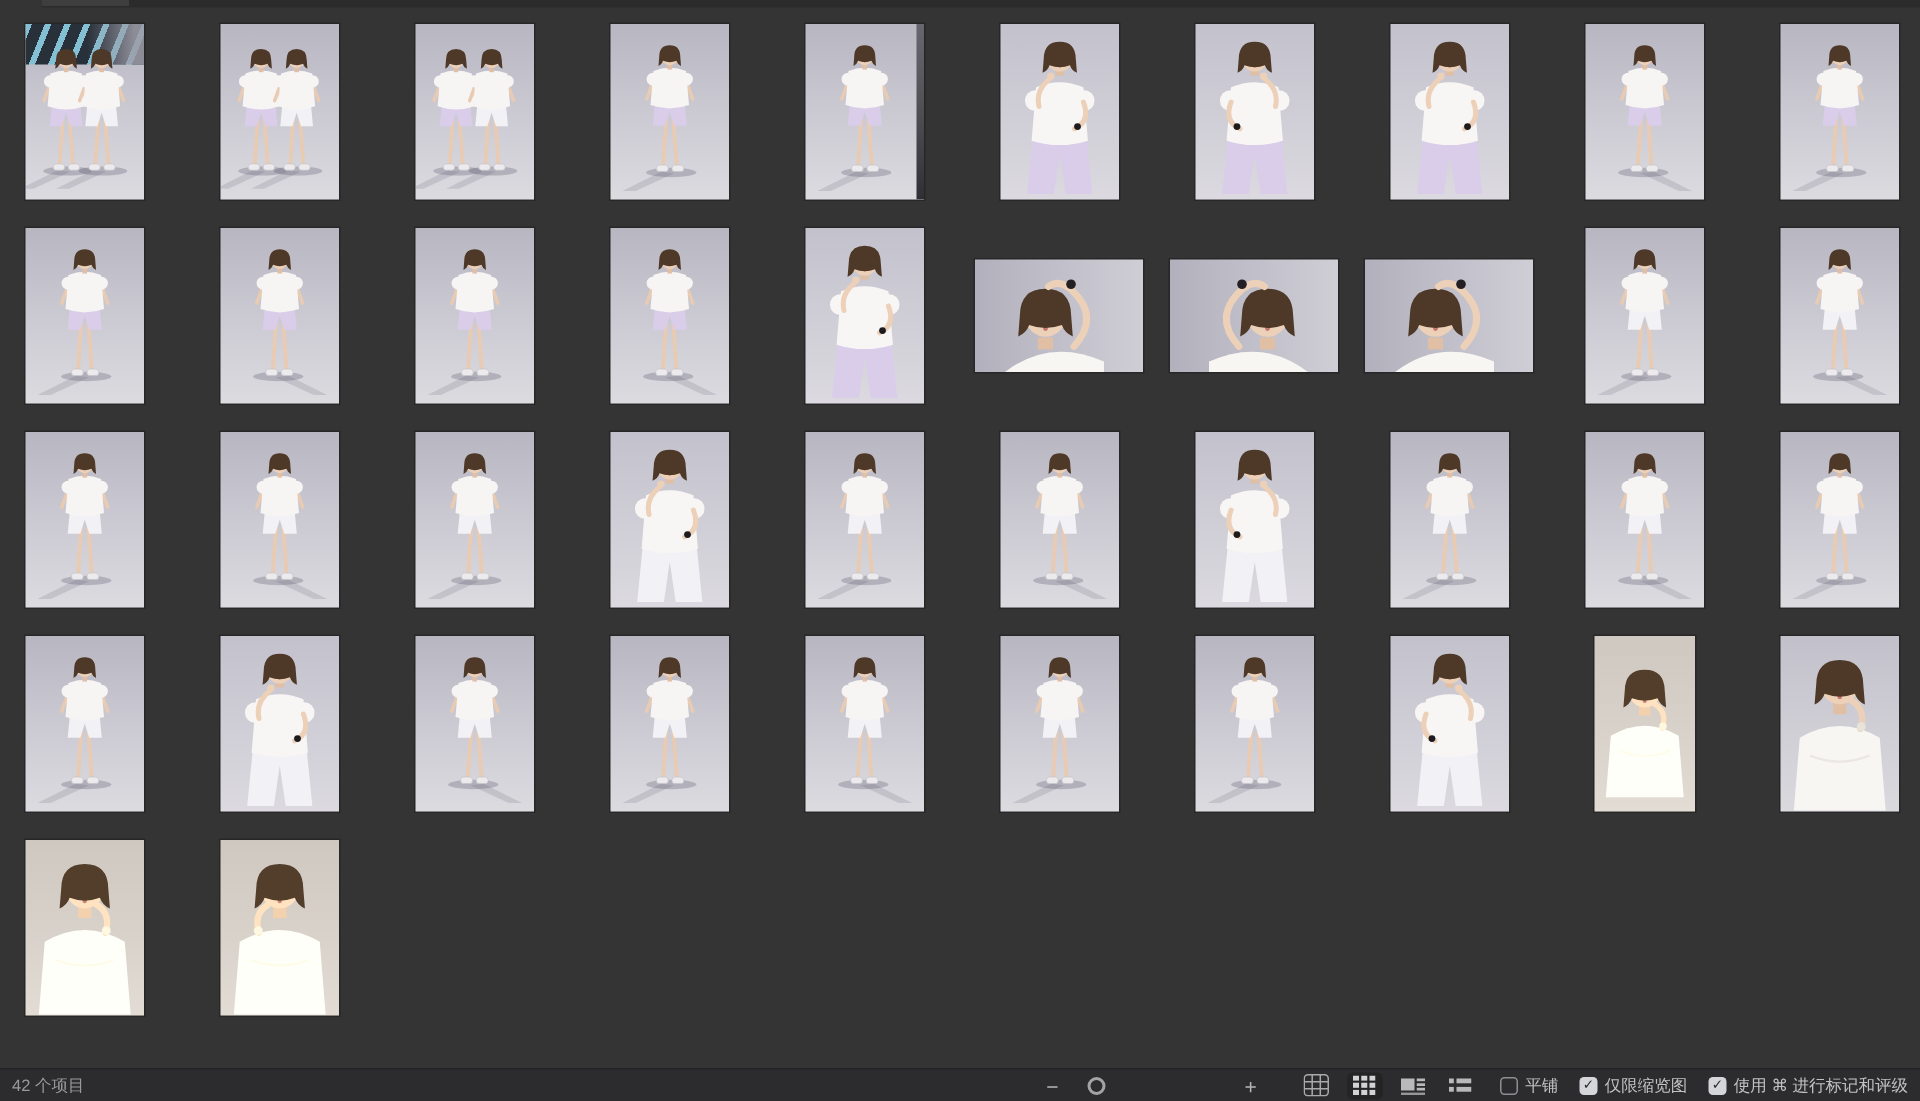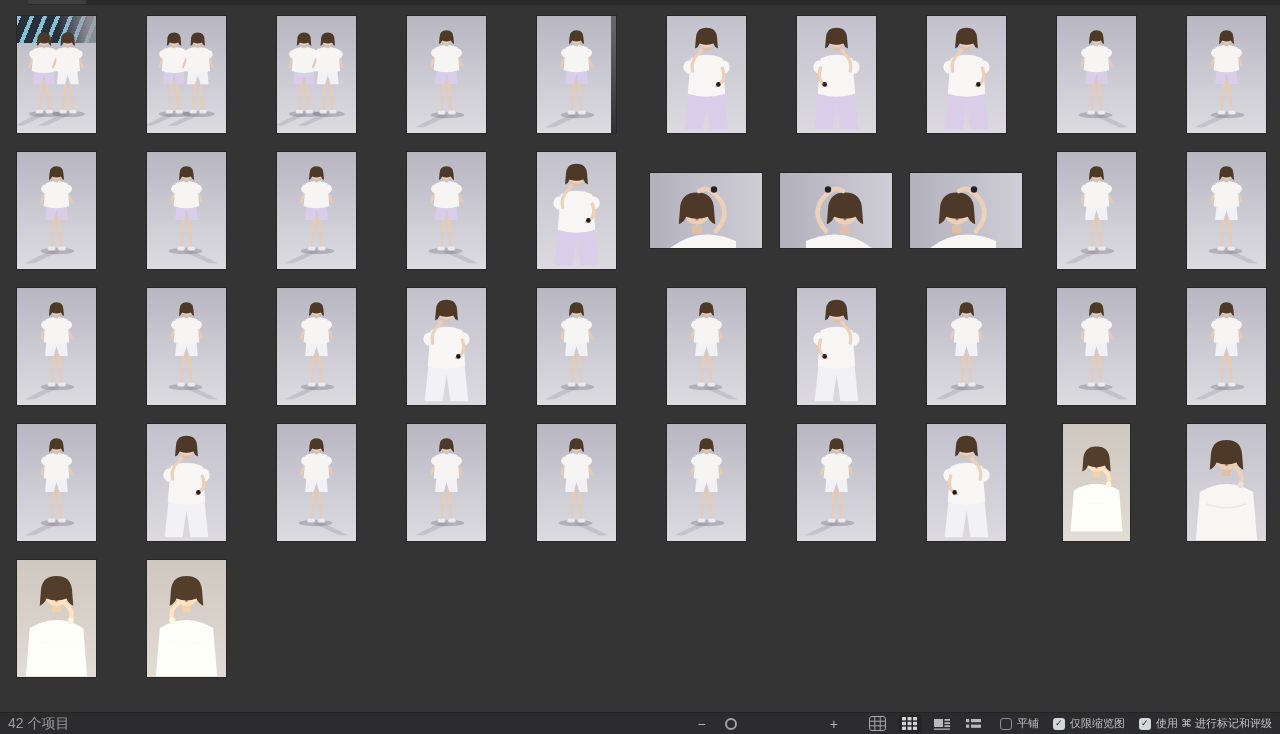--- a/index.html
+++ b/index.html
@@ -41,21 +41,21 @@
   .edge{display:none;position:absolute;top:0;right:0;width:5px;height:100%;
     background:linear-gradient(180deg,rgba(38,37,43,.55),rgba(38,37,43,.95));}
 
   
   footer{
     position:absolute;left:0;right:0;bottom:0;height:22px;
     background:#2c2c2e;border-top:1px solid #232324;
     display:flex;align-items:center;padding:0 8px;box-sizing:border-box;
     font-size:11px;color:#bcbcbe;
   }
-  .item-count{color:#9a9a9a;font-size:14px;}
+  .item-count{color:#9a9a9a;font-size:11px;}
   .bar-right{margin-left:auto;display:flex;align-items:center;}
   .zoom-sign{color:#b5b5b7;font-size:14px;line-height:1;padding:0 4px;cursor:default;}
   .slider{position:relative;width:112px;height:20px;margin:0 2px;}
   .sl-line{position:absolute;left:0;top:10px;height:1px;background:#5b5b5d;}
   .sl-bar{position:absolute;right:0;top:7px;height:6px;border-radius:3px;background:#4d4d4f;}
   .sl-knob{position:absolute;top:4px;width:12px;height:12px;border-radius:50%;
     border:2px solid #a4a4a7;background:#2c2c2e;box-sizing:border-box;} .gap24{width:24px;} .gap8{width:8px;}
   .icon-btn{display:flex;align-items:center;justify-content:center;
     width:24px;height:18px;border-radius:4px;}
   .icon-btn.selected{background:#242425;}

